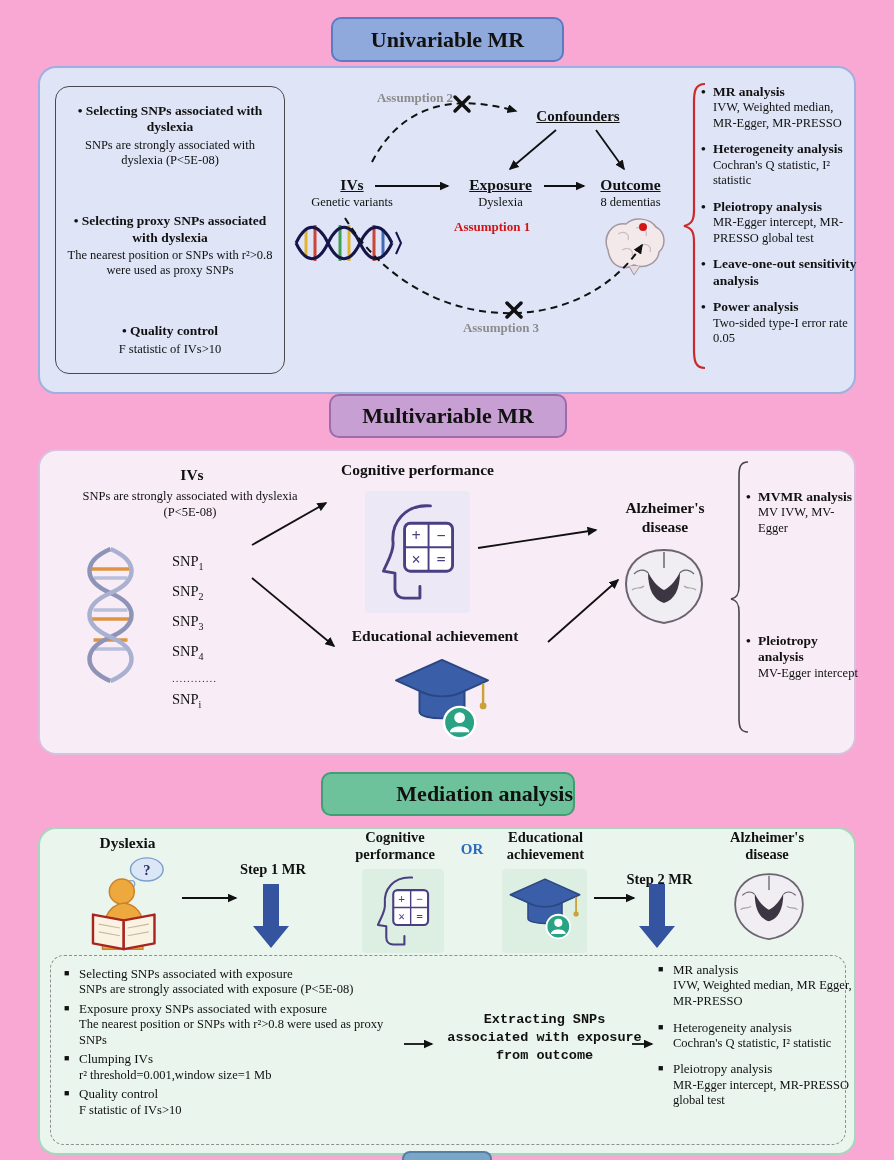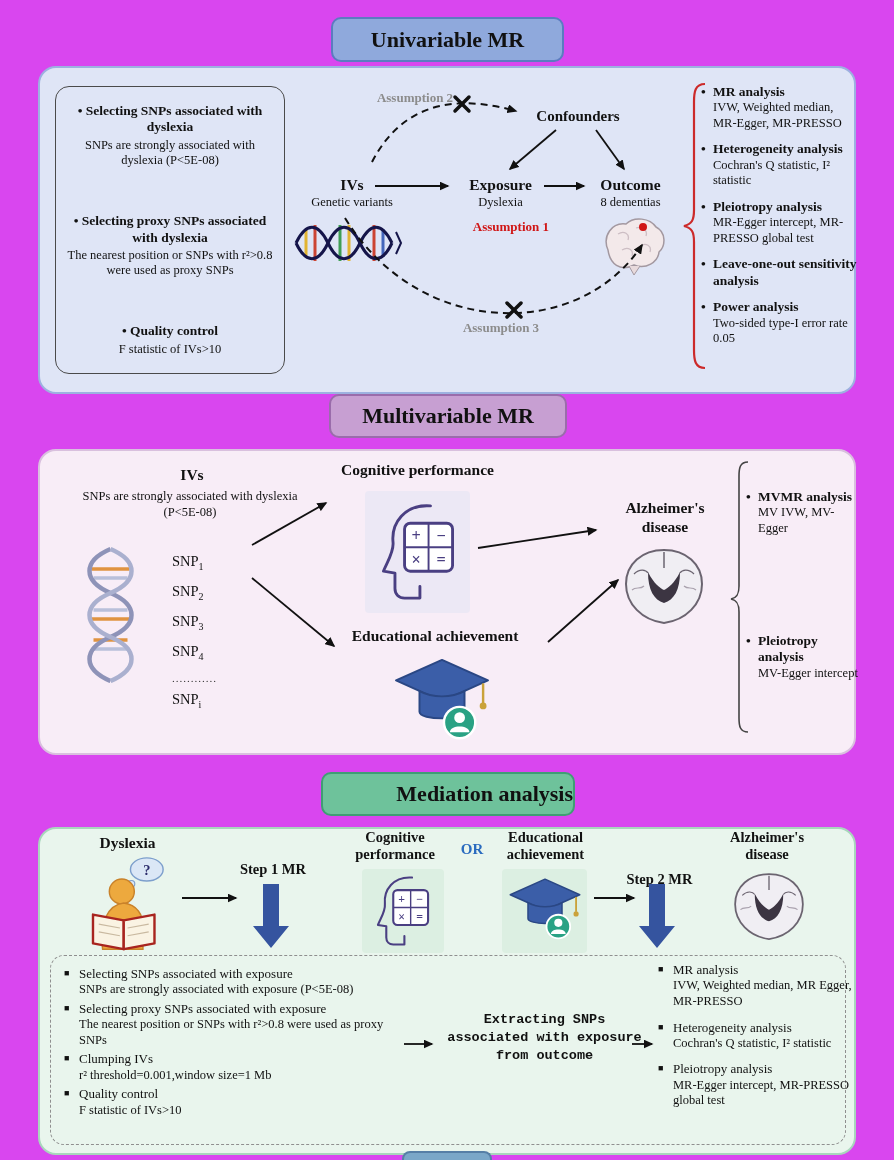--- a/index.html
+++ b/index.html
@@ -1,17 +1,17 @@
 <!DOCTYPE html>
 <html style="--uni-header-bg: #8fa9dc; --uni-header-border: #5b7cc0; --uni-panel-bg: #dfe5f6; --uni-panel-border: #9db1e0; --mv-header-bg: #c79fd2; --mv-header-border: #9a6cab; --mv-panel-bg: #f8edf7; --mv-panel-border: #d9c0de; --med-header-bg: #6ec29b; --med-header-border: #3f9e74; --med-panel-bg: #e9f5ed; --med-panel-border: #a8d6bc; --assumption-red: #d01616; --assumption-gray: #8c8c8c; --or-blue: #2a6bbf; --step-blue: #35549f; --brace-red: #cc2a2a;"><head>
 <meta charset="utf-8">
 <style>
   *{margin:0;padding:0;box-sizing:border-box;}
   body{background:#ffffff;}
-  .page{position:relative;width:894px;height:1160px;background:#d946ef;
+  .page{position:relative;width:894px;height:1160px;background:#f9a8d4;
         font-family:"Liberation Serif","DejaVu Serif",serif;color:#111;overflow:hidden;}
   .abs{position:absolute;}
   .ctr{text-align:center;}
   .b{font-weight:bold;}
 
   
   .hdr{position:absolute;display:flex;align-items:center;justify-content:center;
        font-weight:bold;font-size:22px;border-radius:10px;border:2px solid;z-index:3;}
   .hdr-uni{background:var(--uni-header-bg,#8fa9dc);border-color:var(--uni-header-border,#5b7cc0);}
   .hdr-mv{background:var(--mv-header-bg,#c79fd2);border-color:var(--mv-header-border,#9a6cab);}
@@ -29,25 +29,25 @@
   .leftbox{position:absolute;left:15px;top:18px;width:230px;height:288px;border:1px solid #4a4a4a;
            border-radius:14px;display:flex;flex-direction:column;justify-content:space-between;
            padding:16px 8px;z-index:2;}
   .litem{text-align:center;}
   .lhead{font-weight:bold;font-size:13.5px;line-height:1.22;}
   .lhead::before{content:"•  ";}
   .lbody{font-size:12.5px;line-height:1.22;margin-top:2px;}
 
   
   .node{position:absolute;text-align:center;z-index:2;}
-  .node-main{font-weight:bold;font-size:15.5px;line-height:1.1;}
+  .node-main{font-weight:bold;font-size:15.5px;line-height:1.1;text-decoration:underline;}
   .node-sub{font-size:12.5px;line-height:1.15;}
   .assump{position:absolute;text-align:center;font-weight:bold;font-size:13px;
           color:var(--assumption-gray,#8c8c8c);z-index:2;}
-  .assump-red{position:absolute;text-align:right;font-weight:bold;font-size:13px;
+  .assump-red{position:absolute;text-align:left;font-weight:bold;font-size:13px;
           color:var(--assumption-red,#d01616);z-index:2;}
 
   
   .rlist{position:absolute;left:660px;top:16px;width:160px;display:flex;flex-direction:column;
          gap:10px;z-index:2;}
   .dotli{position:relative;padding-left:13px;font-weight:bold;font-size:13.5px;line-height:1.22;}
   .dotli::before{content:"•";position:absolute;left:1px;top:0;}
   .rbody{padding-left:13px;font-size:12.5px;line-height:1.24;}
 
   
@@ -287,21 +287,21 @@
       <path d="M30,26 C36,38 42,42 46,44 C50,42 56,38 62,26 C62,44 56,54 46,57 C36,54 30,44 30,26 Z" fill="#3c3542"></path>
       <path d="M16,28 C22,22 28,24 30,27 M76,28 C70,22 64,24 62,27" fill="none" stroke="#6b6470" stroke-width="1.2"></path>
       <path d="M14,44 C18,40 22,44 26,40 M66,40 C70,44 74,40 78,44" fill="none" stroke="#aaa2ae" stroke-width="1.2"></path>
     </svg>
 
     <div class="dashedbox" style="left:10px;top:126px;width:796px;height:190px;"></div>
 
     <div class="abs" style="left:24px;top:134px;width:345px;z-index:2;">
       <div class="sqli">Selecting SNPs associated with exposure</div>
       <div class="mbody">SNPs are strongly associated with exposure (P&lt;5E-08)</div>
-      <div class="sqli">Selecting proxy SNPs associated with exposure</div>
+      <div class="sqli">Exposure proxy SNPs associated with exposure</div>
       <div class="mbody">The nearest position or SNPs with r²&gt;0.8 were used as proxy SNPs</div>
       <div class="sqli">Clumping IVs</div>
       <div class="mbody">r² threshold=0.001,window size=1 Mb</div>
       <div class="sqli">Quality control</div>
       <div class="mbody">F statistic of IVs&gt;10</div>
     </div>
 
     <div class="abs ctr b" style="left:402px;top:182px;width:205px;font-size:13.5px;line-height:1.35;z-index:2;font-family:Liberation Mono, monospace;">Extracting SNPs associated with exposure from outcome</div>
 
     <div class="abs" style="left:618px;top:130px;width:196px;z-index:2;">

